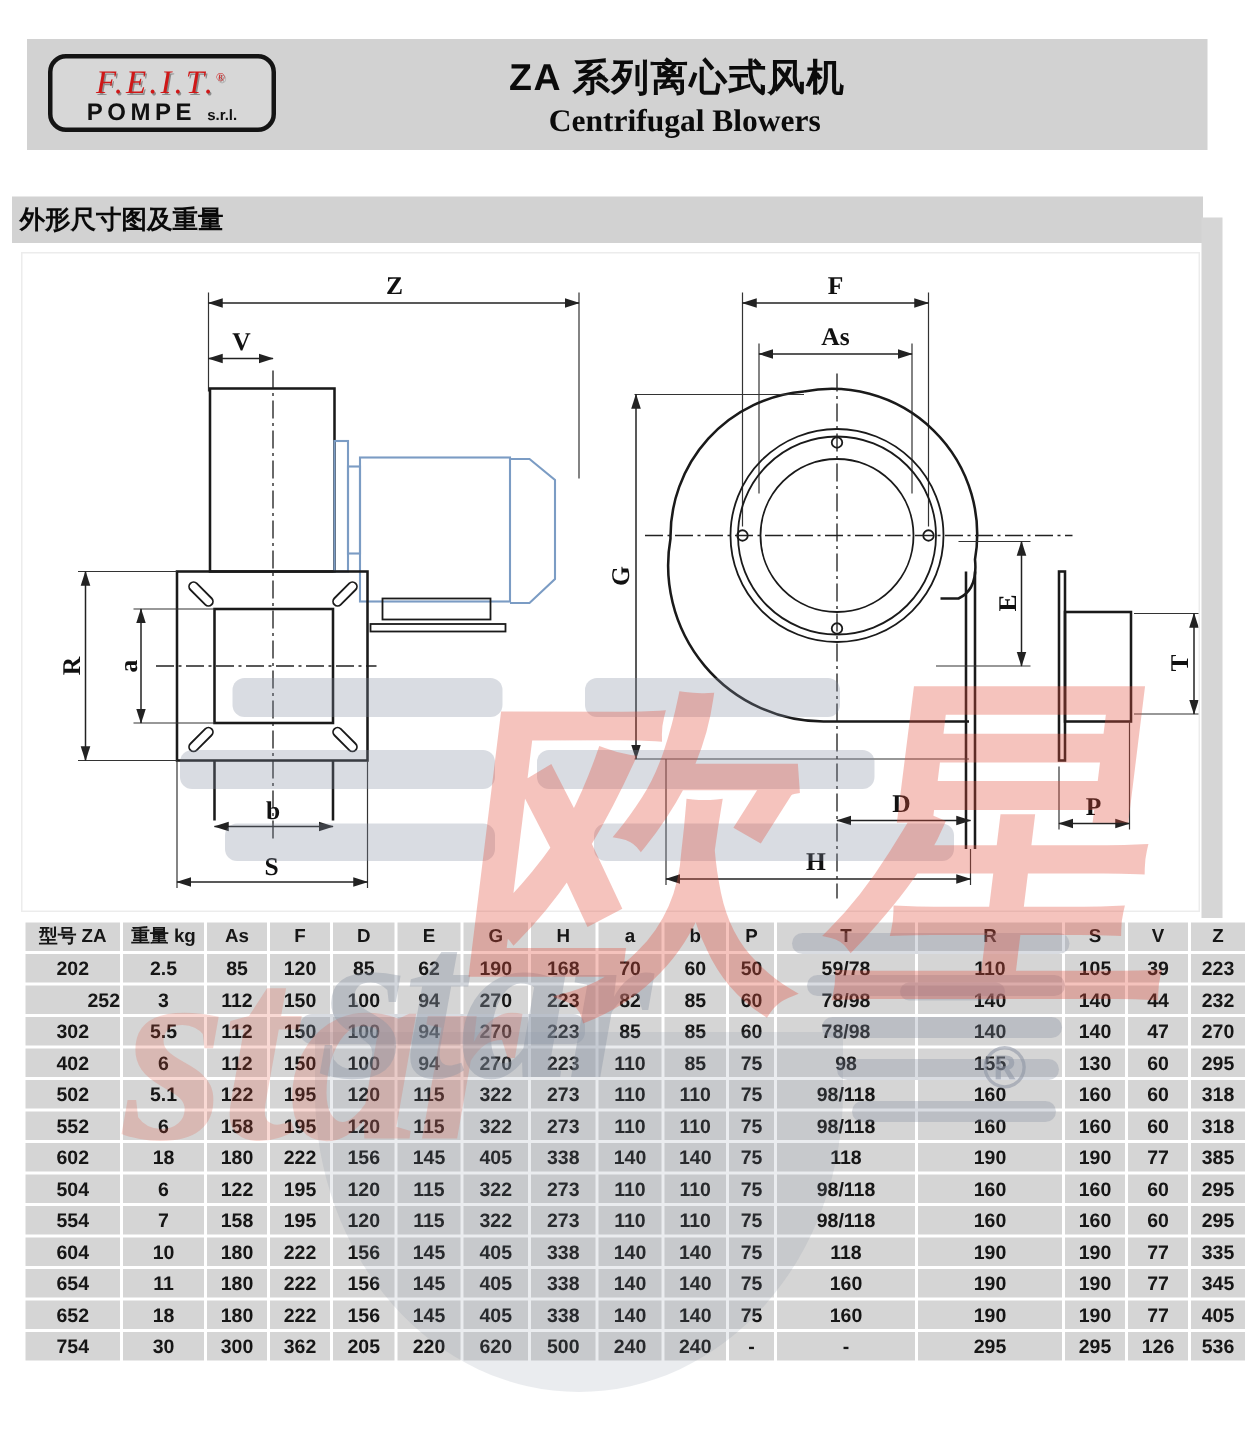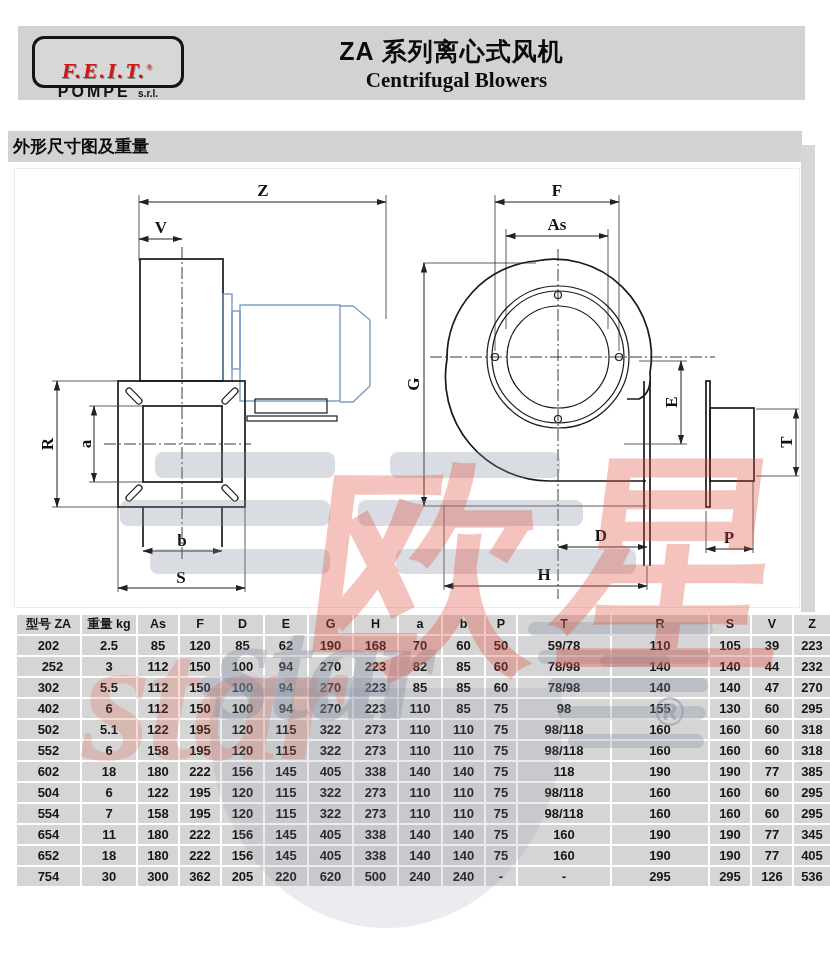--- a/index.html
+++ b/index.html
@@ -10,22 +10,22 @@
   .band{position:absolute;background:#d2d2d2;}
   #header-band{left:18px;top:26px;width:787px;height:74px;}
   #section-band{left:8px;top:131px;width:794px;height:31px;}
   #shadow-strip{position:absolute;left:801px;top:145px;width:14px;height:467px;background:#d6d6d6;}
   #logo-box{
     position:absolute;left:14px;top:10px;width:152px;height:52px;
     border:3px solid #141414;border-radius:12px;background:#d7d7d7;
     text-align:center;box-sizing:border-box;
   }
   #logo-line1{
-    font-family:"Liberation Serif", serif;font-weight:bold;font-style:italic;
-    font-size:22px;color:#cf1717;letter-spacing:2px;line-height:26px;margin-top:16px;
+    font-family:"Liberation Serif", serif;font-weight:normal;font-style:italic;
+    font-size:22px;color:#cf1717;letter-spacing:2px;line-height:26px;margin-top:0;
     text-shadow:1px 1px 0 rgba(0,0,0,.35);
   }
   #logo-reg{font-size:8px;vertical-align:super;color:#cf1717;font-style:normal;}
   #logo-line2{font-size:16px;font-weight:bold;color:#111;line-height:15px;letter-spacing:3px;}
   #logo-suffix{font-size:10px;letter-spacing:0;color:#111;font-weight:bold;}
   #title-zh{
     position:absolute;left:140px;right:60px;top:9px;text-align:center;
     font-size:25px;font-weight:bold;color:#0b0b0b;letter-spacing:1px;
   }
   #title-en{
@@ -50,21 +50,21 @@
   #tbl{
     position:absolute;left:15px;top:613px;width:813px;
     border-collapse:separate;border-spacing:2px;table-layout:fixed;
   }
   #tbl th,#tbl td{
     background:#d5d5d5;height:19px;padding:0;line-height:19px;text-align:center;
     font-weight:bold;color:#161616;white-space:nowrap;overflow:visible;
   }
   #tbl th{font-size:12.5px;}
   #tbl td{font-size:13px;}
-  #tbl td.left-shift{text-align:center;padding-left:8px;}
+  #tbl td.left-shift{text-align:right;padding-left:8px;}
   
   .wm{position:absolute;pointer-events:none;z-index:9;}
   #wm-cn{
     left:312px;top:428px;font-size:232px;font-weight:bold;line-height:1.2;
     letter-spacing:14px;transform:skewX(-7deg);
     font-family:"Liberation Sans", sans-serif;
   }
   #wm-star-red{
     left:82px;top:596px;font-size:178px;font-weight:bold;font-style:italic;
     font-family:"Liberation Serif", serif;letter-spacing:-4px;
@@ -399,20 +399,38 @@
         <td>110</td>
         <td>110</td>
         <td>75</td>
         <td>98/118</td>
         <td>160</td>
         <td>160</td>
         <td>60</td>
         <td>295</td>
       </tr>
       <tr>
+        <td>604</td>
+        <td>10</td>
+        <td>180</td>
+        <td>222</td>
+        <td>156</td>
+        <td>145</td>
+        <td>405</td>
+        <td>338</td>
+        <td>140</td>
+        <td>140</td>
+        <td>75</td>
+        <td>118</td>
+        <td>190</td>
+        <td>190</td>
+        <td>77</td>
+        <td>335</td>
+      </tr>
+      <tr>
         <td>654</td>
         <td>11</td>
         <td>180</td>
         <td>222</td>
         <td>156</td>
         <td>145</td>
         <td>405</td>
         <td>338</td>
         <td>140</td>
         <td>140</td>

